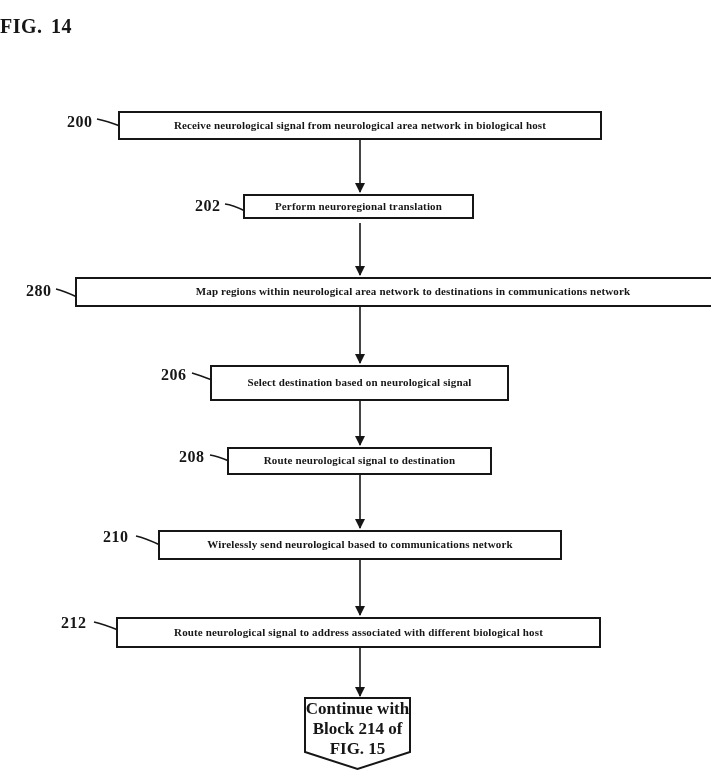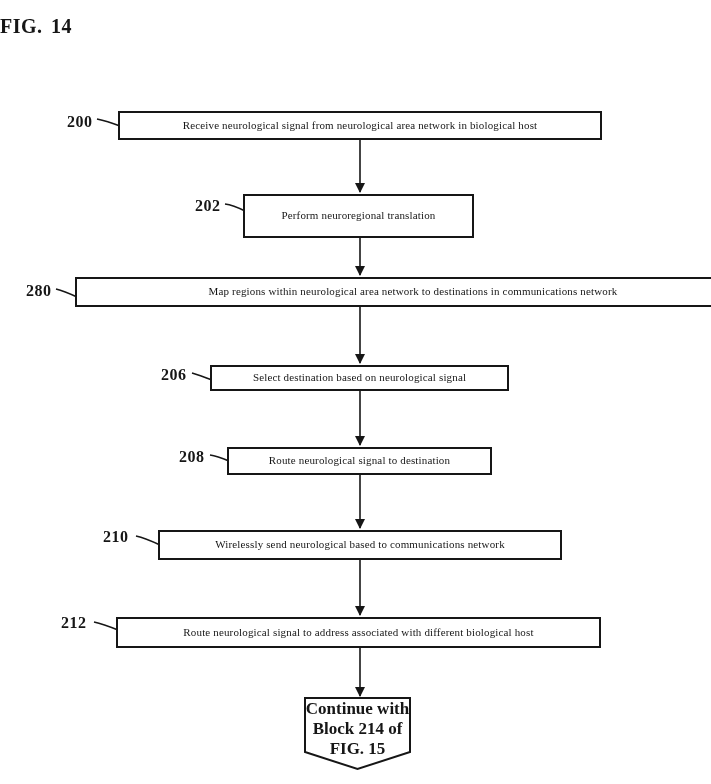--- a/index.html
+++ b/index.html
@@ -46,21 +46,21 @@
   .step-box{
     position:absolute;
     box-sizing:border-box;
     border:2px solid var(--ink);
     background:var(--paper);
     display:flex;
     align-items:center;
     justify-content:center;
     text-align:center;
     font-size:11px;
-    font-weight:normal;
+    font-weight:bold;
     letter-spacing:0.15px;
     line-height:1.05;
     padding:0 4px;
   }
   .ref-label{
     position:absolute;
     font-size:16px;
     font-weight:bold;
     letter-spacing:0.5px;
     line-height:19px;
@@ -105,27 +105,27 @@
     <path class="leader" d="M210,455 Q217,456 229,461"></path>
     <path class="leader" d="M136,536 Q145,538 160,545"></path>
     <path class="leader" d="M94,622 Q103,624 118,630"></path>
 
     <polygon points="305,698 410,698 410,752 357.5,769 305,752"></polygon>
   </svg>
 
   <div class="step-box" style="left:118px; top:111px; width:484px; height:29px;">
     <span>Receive neurological signal from neurological area network in biological host</span>
   </div>
-  <div class="step-box" style="left:243px; top:194px; width:231px; height:44px;">
+  <div class="step-box" style="left:243px; top:194px; width:231px; height:25px;">
     <span>Perform neuroregional translation</span>
   </div>
   <div class="step-box" style="left:75px; top:277px; width:676px; height:30px;">
     <span>Map regions within neurological area network to destinations in communications network</span>
   </div>
-  <div class="step-box" style="left:210px; top:365px; width:299px; height:26px;">
+  <div class="step-box" style="left:210px; top:365px; width:299px; height:36px;">
     <span>Select destination based on neurological signal</span>
   </div>
   <div class="step-box" style="left:227px; top:447px; width:265px; height:28px;">
     <span>Route neurological signal to destination</span>
   </div>
   <div class="step-box" style="left:158px; top:530px; width:404px; height:30px;">
     <span>Wirelessly send neurological based to communications network</span>
   </div>
   <div class="step-box" style="left:116px; top:617px; width:485px; height:31px;">
     <span>Route neurological signal to address associated with different biological host</span>

